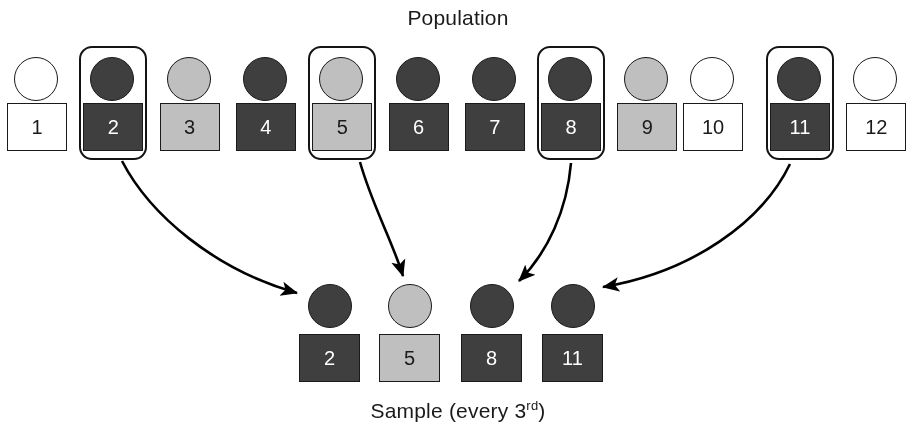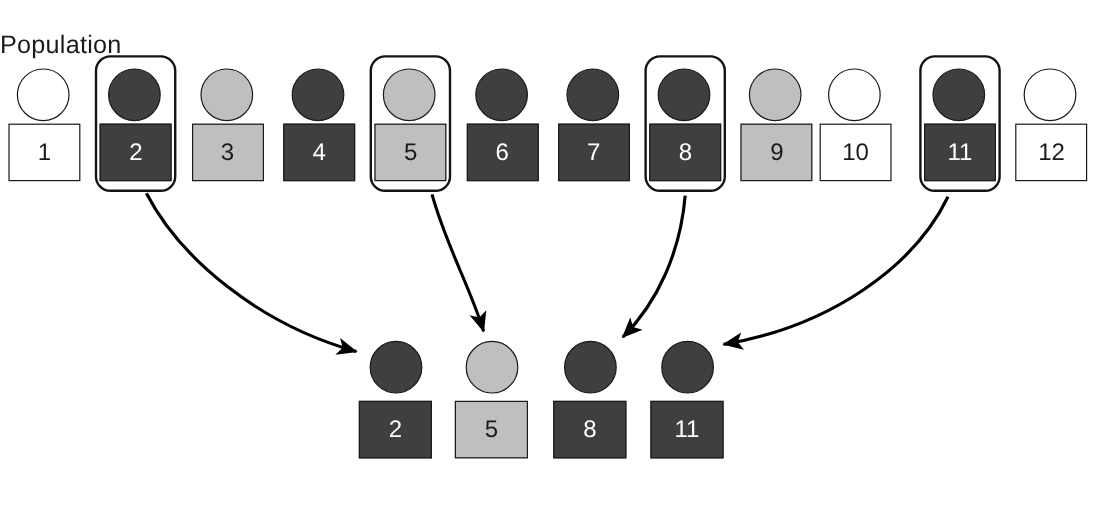--- a/index.html
+++ b/index.html
@@ -16,26 +16,25 @@
     height: 437px;
     background: #ffffff;
     overflow: hidden;
   }
 
   
   .title {
     position: absolute;
     left: 0;
     width: 916px;
-    text-align: left;
+    text-align: center;
     font-size: 21px;
     color: #1a1a1a;
     letter-spacing: 0.2px;
     white-space: nowrap;
-    margin-top: 20px;
   }
   #population-title { top: 6px; }
   #sample-title     { top: 399px; }
   #sample-title .sup {
     font-size: 13px;
     vertical-align: super;
     line-height: 0;
   }
 
   
@@ -231,14 +230,15 @@
       <div class="sample-unit" style="left: 461px;">
         <div class="sample-circle fill-dark"></div>
         <div class="sample-box fill-dark txt-on-dark">8</div>
       </div>
       <div class="sample-unit" style="left: 542px;">
         <div class="sample-circle fill-dark"></div>
         <div class="sample-box fill-dark txt-on-dark">11</div>
       </div>
     </div>
 
+  <div class="title" id="sample-title"><span>Sample (every 3</span><span class="sup">rd</span><span>)</span></div>
 
 </div>
 
 </body></html>

